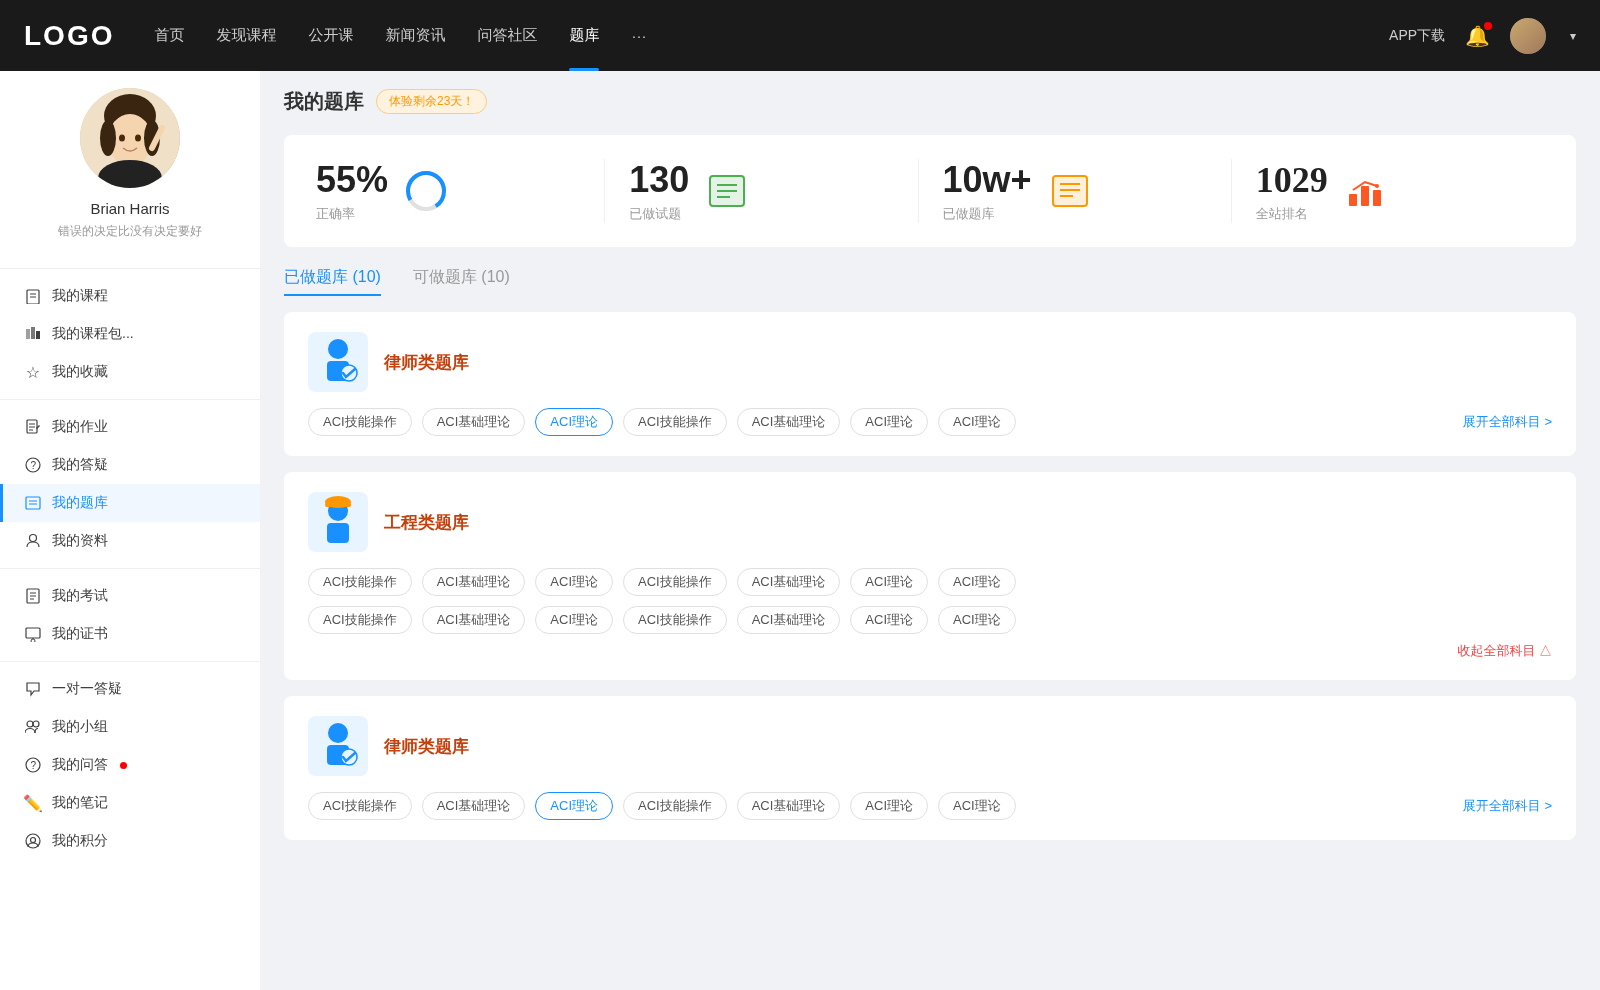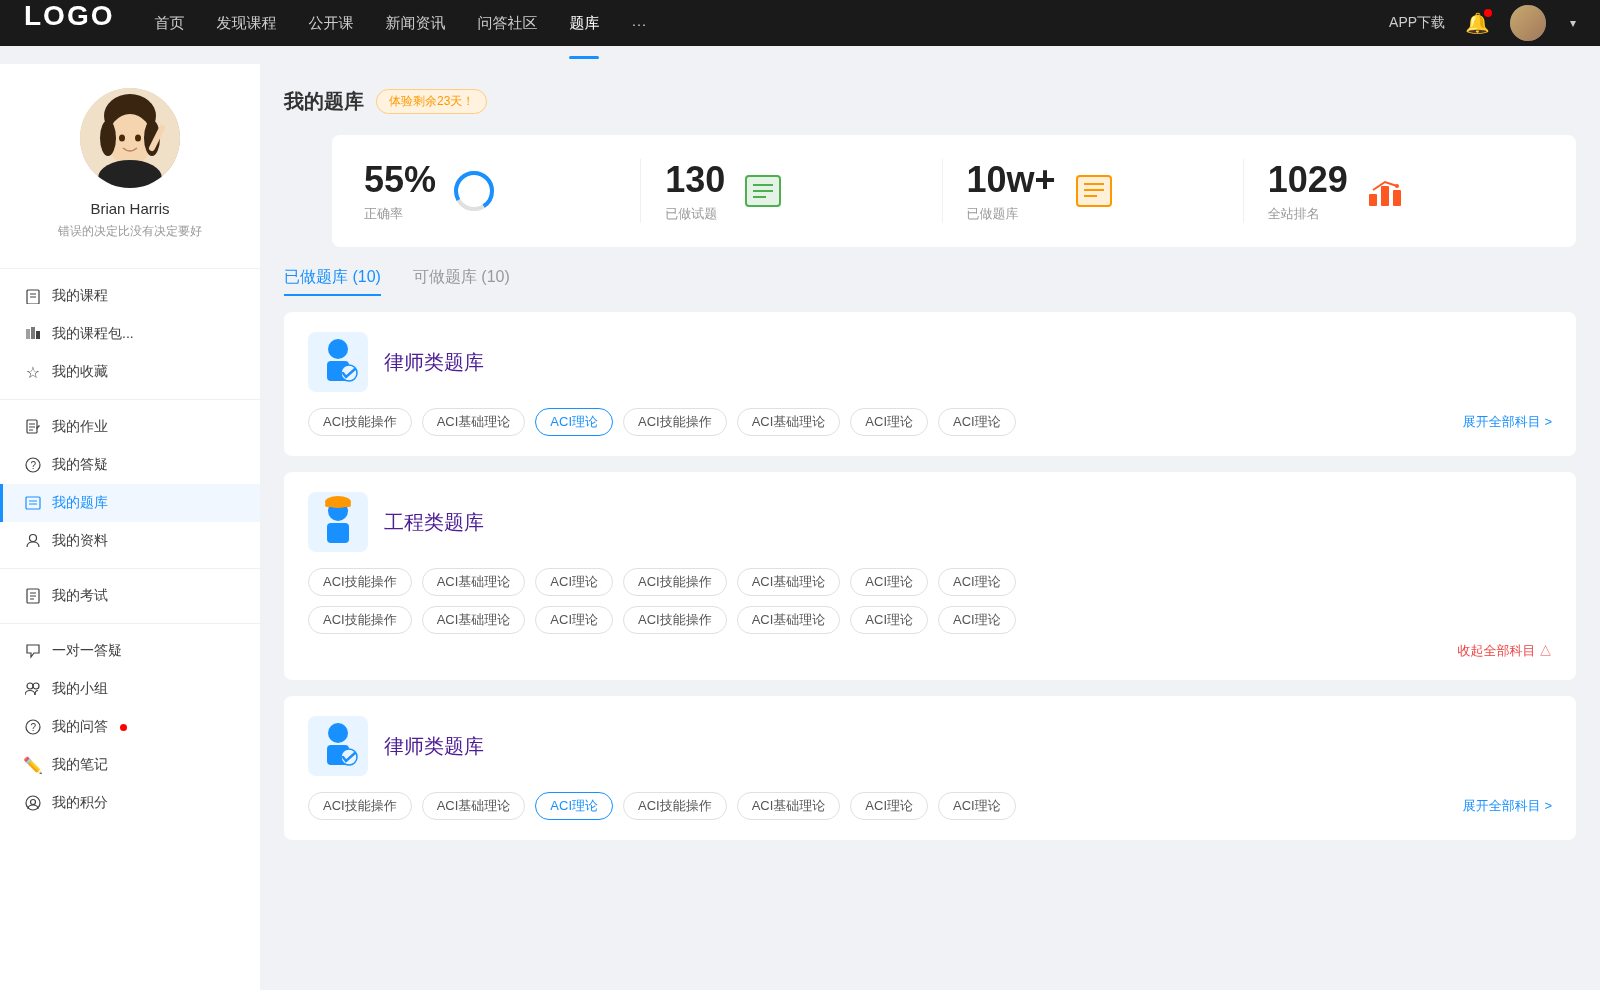--- a/index.html
+++ b/index.html
@@ -1,22 +1,23 @@
 <!DOCTYPE html>
 <html><head>
   <meta charset="utf-8">
   <style>
     * { box-sizing: border-box; margin: 0; padding: 0; }
     body { font-family: -apple-system, BlinkMacSystemFont, 'PingFang SC', 'Microsoft YaHei', sans-serif; background: #f0f2f5; min-height: 990px; }
 
     
     .navbar {
       background: #1a1a1a;
-      height: 46px;
-      display: flex;
+      height: 71px;
+      display: flex;
+      align-items: center;
       padding: 0 24px;
       position: fixed;
       top: 0; left: 0; right: 0;
       z-index: 100;
     }
     .navbar-logo {
       color: white;
       font-size: 28px;
       font-weight: bold;
       letter-spacing: 2px;
@@ -200,31 +201,30 @@
     }
 
     
     .stats-card {
       background: white;
       border-radius: 8px;
       padding: 24px 32px;
       display: flex;
       gap: 0;
       margin-bottom: 20px;
-      margin-left: 48px;
     }
     .stat-item {
       flex: 1;
       display: flex;
       align-items: center;
       gap: 16px;
       padding-right: 24px;
       border-right: 1px solid #f0f0f0;
     }
-    .stat-item:last-child { border-right: none; }
+    .stat-item:last-child { border-right: none; font-family: Liberation Serif, serif; }
     .stat-item + .stat-item { padding-left: 24px; }
     .stat-value {
       font-size: 36px;
       font-weight: 700;
       color: #222;
     }
     .stat-label {
       font-size: 13px;
       color: #999;
       margin-top: 4px;
@@ -269,23 +269,23 @@
     }
     .qbank-icon {
       width: 60px; height: 60px;
       background: #e8f4ff;
       border-radius: 8px;
       display: flex; align-items: center; justify-content: center;
       position: relative;
       flex-shrink: 0;
     }
     .qbank-title {
-      font-size: 20px;
-      font-weight: 400;
-      color: #4c1d95;
+      font-size: 17px;
+      font-weight: 700;
+      color: #c2410c;
     }
     .tags-row {
       display: flex;
       flex-wrap: wrap;
       gap: 10px;
       align-items: center;
     }
     .tag {
       padding: 4px 14px;
       border-radius: 20px;
@@ -452,20 +452,30 @@
         <span class="sidebar-icon">
           <svg width="16" height="16" viewBox="0 0 16 16" fill="none">
               <rect x="2" y="1" width="12" height="14" rx="1" stroke="currentColor" stroke-width="1.2"></rect>
               <line x1="5" y1="5" x2="11" y2="5" stroke="currentColor" stroke-width="1"></line>
               <line x1="5" y1="8" x2="11" y2="8" stroke="currentColor" stroke-width="1"></line>
               <line x1="5" y1="11" x2="9" y2="11" stroke="currentColor" stroke-width="1"></line>
             </svg>
         </span>
         <span>我的考试</span>
       </div>
+      <div class="sidebar-menu-item">
+        <span class="sidebar-icon">
+          <svg width="16" height="16" viewBox="0 0 16 16" fill="none">
+              <rect x="1" y="2" width="14" height="10" rx="1" stroke="currentColor" stroke-width="1.2"></rect>
+              <circle cx="8" cy="15" r="2" stroke="currentColor" stroke-width="1"></circle>
+              <line x1="8" y1="12" x2="8" y2="13" stroke="currentColor" stroke-width="1"></line>
+            </svg>
+        </span>
+        <span>我的证书</span>
+      </div>
       <div class="sidebar-divider"></div>
       <div class="sidebar-menu-item">
         <span class="sidebar-icon">
           <svg width="16" height="16" viewBox="0 0 16 16" fill="none">
               <path d="M2 2 L14 2 L14 10 L9 10 L6 14 L6 10 L2 10 Z" stroke="currentColor" stroke-width="1.2"></path>
             </svg>
         </span>
         <span>一对一答疑</span>
       </div>
       <div class="sidebar-menu-item">

